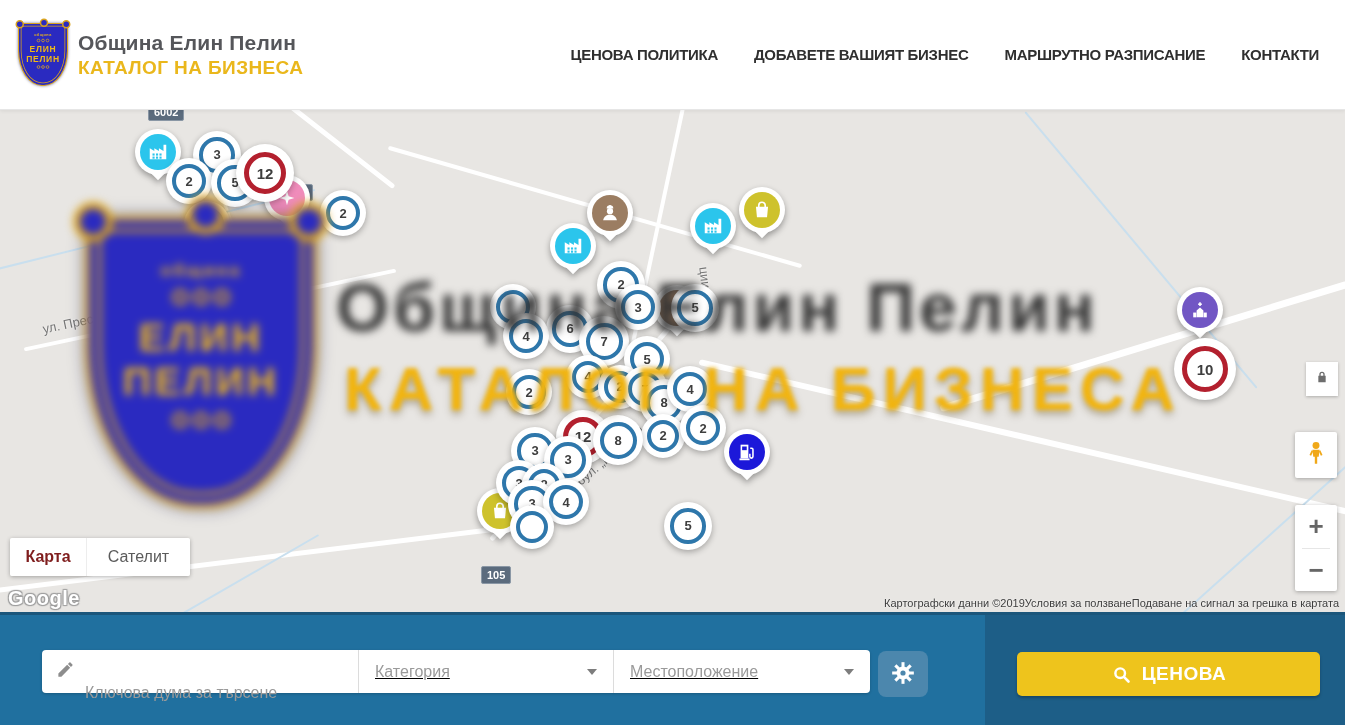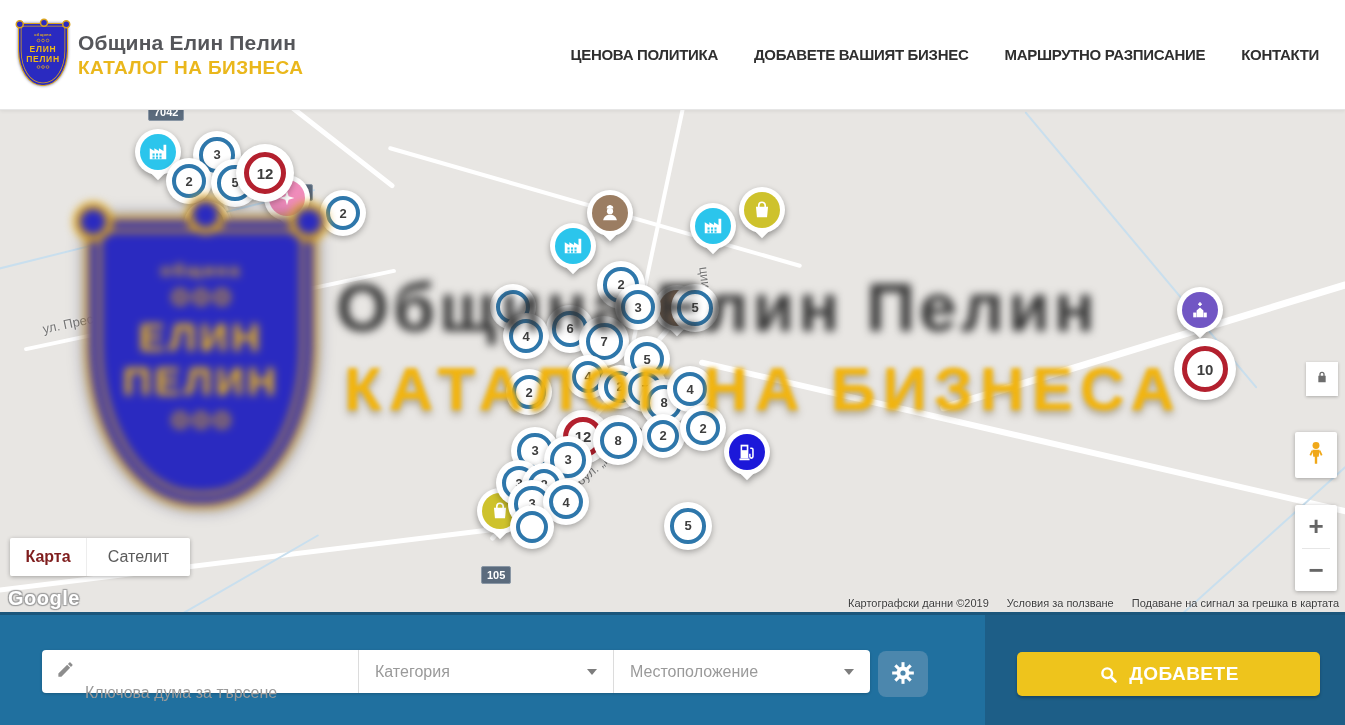--- a/index.html
+++ b/index.html
@@ -61,21 +61,21 @@
   .wm-subtitle { position:absolute; left:344px; top:243px; z-index:5; font-size:62px; font-weight:bold; color:#f1b410;
               letter-spacing:7px; filter:blur(2px); text-shadow:0 4px 7px rgba(70,50,0,.4); white-space:nowrap; pointer-events:none; }
 
   
   .maptype { position:absolute; left:10px; top:428px; display:flex; box-shadow:0 1px 4px rgba(0,0,0,.3); border-radius:2px; overflow:hidden; z-index:6; }
   .maptype button { height:38px; background:#fff; border:none; font-family:"Liberation Sans",sans-serif; font-size:16px; cursor:pointer; }
   .maptype .bt-map { width:76px; font-weight:bold; color:#7f1d1d; }
   .maptype .bt-sat { width:104px; color:#5b5b5b; border-left:1px solid #ededed; }
   .google-logo { position:absolute; left:8px; top:477px; z-index:6; font-size:20px; font-weight:bold; color:#fff; letter-spacing:.5px;
                  text-shadow:-1px -1px 1px #9e9e9e, 1px -1px 1px #9e9e9e, -1px 1px 1px #9e9e9e, 1px 1px 1px #9e9e9e; cursor:pointer; }
-  .attribution { position:absolute; right:6px; top:487px; z-index:6; font-size:11px; color:#3c3c3c; display:flex; gap:18px;
+  .attribution { position:absolute; right:6px; top:487px; z-index:6; font-size:11px; color:#3c3c3c; display:flex; gap:0;
                  text-shadow:0 0 2px #fff; }
   .attribution a { color:#3c3c3c; text-decoration:none; cursor:pointer; }
   .lock-ctl { position:absolute; left:1306px; top:252px; width:32px; height:34px; background:#fff; z-index:6;
               box-shadow:0 1px 3px rgba(0,0,0,.25); display:flex; align-items:center; justify-content:center; cursor:pointer; }
   .pegman-ctl { position:absolute; left:1295px; top:322px; width:42px; height:46px; background:#fff; border-radius:2px; z-index:6;
               box-shadow:0 1px 4px rgba(0,0,0,.3); display:flex; align-items:center; justify-content:center; cursor:pointer; }
   .zoom-ctl { position:absolute; left:1295px; top:395px; width:42px; height:86px; background:#fff; border-radius:2px; z-index:6;
               box-shadow:0 1px 4px rgba(0,0,0,.3); display:flex; flex-direction:column; }
   .zoom-ctl button { flex:1; border:none; background:none; font-size:26px; font-weight:bold; color:#666; cursor:pointer;
                      font-family:"Liberation Sans",sans-serif; line-height:1; }
@@ -83,21 +83,21 @@
 
   
   .searchbar { position:absolute; left:0; top:612px; width:1345px; height:113px; background:#20709f; border-top:3px solid #1b567b; }
   .searchbar .darkzone { position:absolute; left:985px; top:0; width:360px; height:113px; background:#1d5e87; }
   .search-group { position:absolute; left:42px; top:35px; width:828px; height:43px; background:#fff; border-radius:4px;
                   display:flex; align-items:stretch; box-shadow:0 1px 3px rgba(0,0,0,.2); }
   .sg-field { display:flex; align-items:center; position:relative; }
   .sg-keyword { width:316px; padding-left:14px; gap:10px; }
   .sg-keyword input { border:none; outline:none; flex:1; font-size:16px; color:#15803d; font-family:"Liberation Sans",sans-serif; background:transparent;margin-top:43px; }
   .sg-keyword input::placeholder { color:#9a9a9a; }
-  .sg-select { width:255px; border-left:1px solid #dcdcdc; padding:0 16px; justify-content:space-between; cursor:pointer; }
+  .sg-select { width:255px; border-left:1px solid #dcdcdc; padding:0 16px; justify-content:space-between; cursor:pointer;text-decoration:underline; }
   .sg-select:last-child { width:257px; }
   .sg-select .val { font-size:16px; color:#9a9a9a; }
   .sg-select .arrow { width:0; height:0; border-left:5px solid transparent; border-right:5px solid transparent; border-top:6px solid #7d7d7d; }
   .gear-btn { position:absolute; left:878px; top:36px; width:50px; height:46px; background:#4c87ad; border:none; border-radius:8px;
               display:flex; align-items:center; justify-content:center; cursor:pointer; }
   .search-btn { position:absolute; left:1017px; top:37px; width:303px; height:44px; background:#eec41c; border:none; border-radius:5px;
               display:flex; align-items:center; justify-content:center; gap:10px; cursor:pointer; box-shadow:0 2px 3px rgba(0,0,0,.25); }
   .search-btn span { font-size:19px; font-weight:bold; color:#fff; letter-spacing:.5px; }
 </style>
 </head>
@@ -153,21 +153,21 @@
         <div class="road" style="left: 240px; top: 40px; width: 3px; height: 200px; transform: rotate(-20deg);"></div>
         <div class="road blue" style="left: -20px; top: 120px; width: 340px; height: 2px; transform: rotate(-14deg);"></div>
         <div class="road blue" style="left: 1140px; top: -40px; width: 2px; height: 360px; transform: rotate(-40deg);"></div>
         <div class="road blue" style="left: 1230px; top: 270px; width: 2px; height: 380px; transform: rotate(48deg);"></div>
         <div class="road blue" style="left: 205px; top: 360px; width: 2px; height: 260px; transform: rotate(60deg);"></div>
       </div>
     <div id="labels-layer">
         <div class="street-label" style="left: 42px; top: 204px; transform: rotate(-12deg);">ул. Преслав</div>
         <div class="street-label" style="left: 568px; top: 338px; transform: rotate(-40deg);">бул. „Новосел</div>
         <div class="street-label" style="left: 694px; top: 160px; transform: rotate(83deg);">ции</div>
-        <div class="road-badge" style="left: 148px; top: -7px;">7042</div>
+        <div class="road-badge" style="left: 148px; top: -7px;">6002</div>
         <div class="road-badge" style="left: 481px; top: 456px;">105</div>
         <div class="road-badge" style="left: 299px; top: 74px; width: 14px; height: 17px;"></div>
       </div>
     <div id="pins-layer">
         <div class="pin" style="left: 135px; top: 19px;">
           <div class="tail"></div>
           <div class="disc"></div>
           <div class="inner" style="background:#2bc5ec;color:#2bc5ec">
             <svg viewBox="0 0 24 24">
               <path fill="#fff" d="M3 20V8l5 3V8l5 3V8l5 3V4h3v16H3z"></path>
@@ -554,17 +554,17 @@
         </svg>
       </span>
     </button>
     <button class="search-btn">
       <span2 style="display:flex;">
         <svg viewBox="0 0 24 24" width="21" height="21">
             <circle cx="10.5" cy="10.5" r="5.5" fill="none" stroke="#fff" stroke-width="2.8"></circle>
             <line x1="15" y1="15" x2="20" y2="20" stroke="#fff" stroke-width="3" stroke-linecap="round"></line>
           </svg>
       </span2>
-      <span>ДОБАВЕТЕ</span>
+      <span>ЦЕНОВА</span>
     </button>
   </div>
 
 </div>
 
 </body></html>

